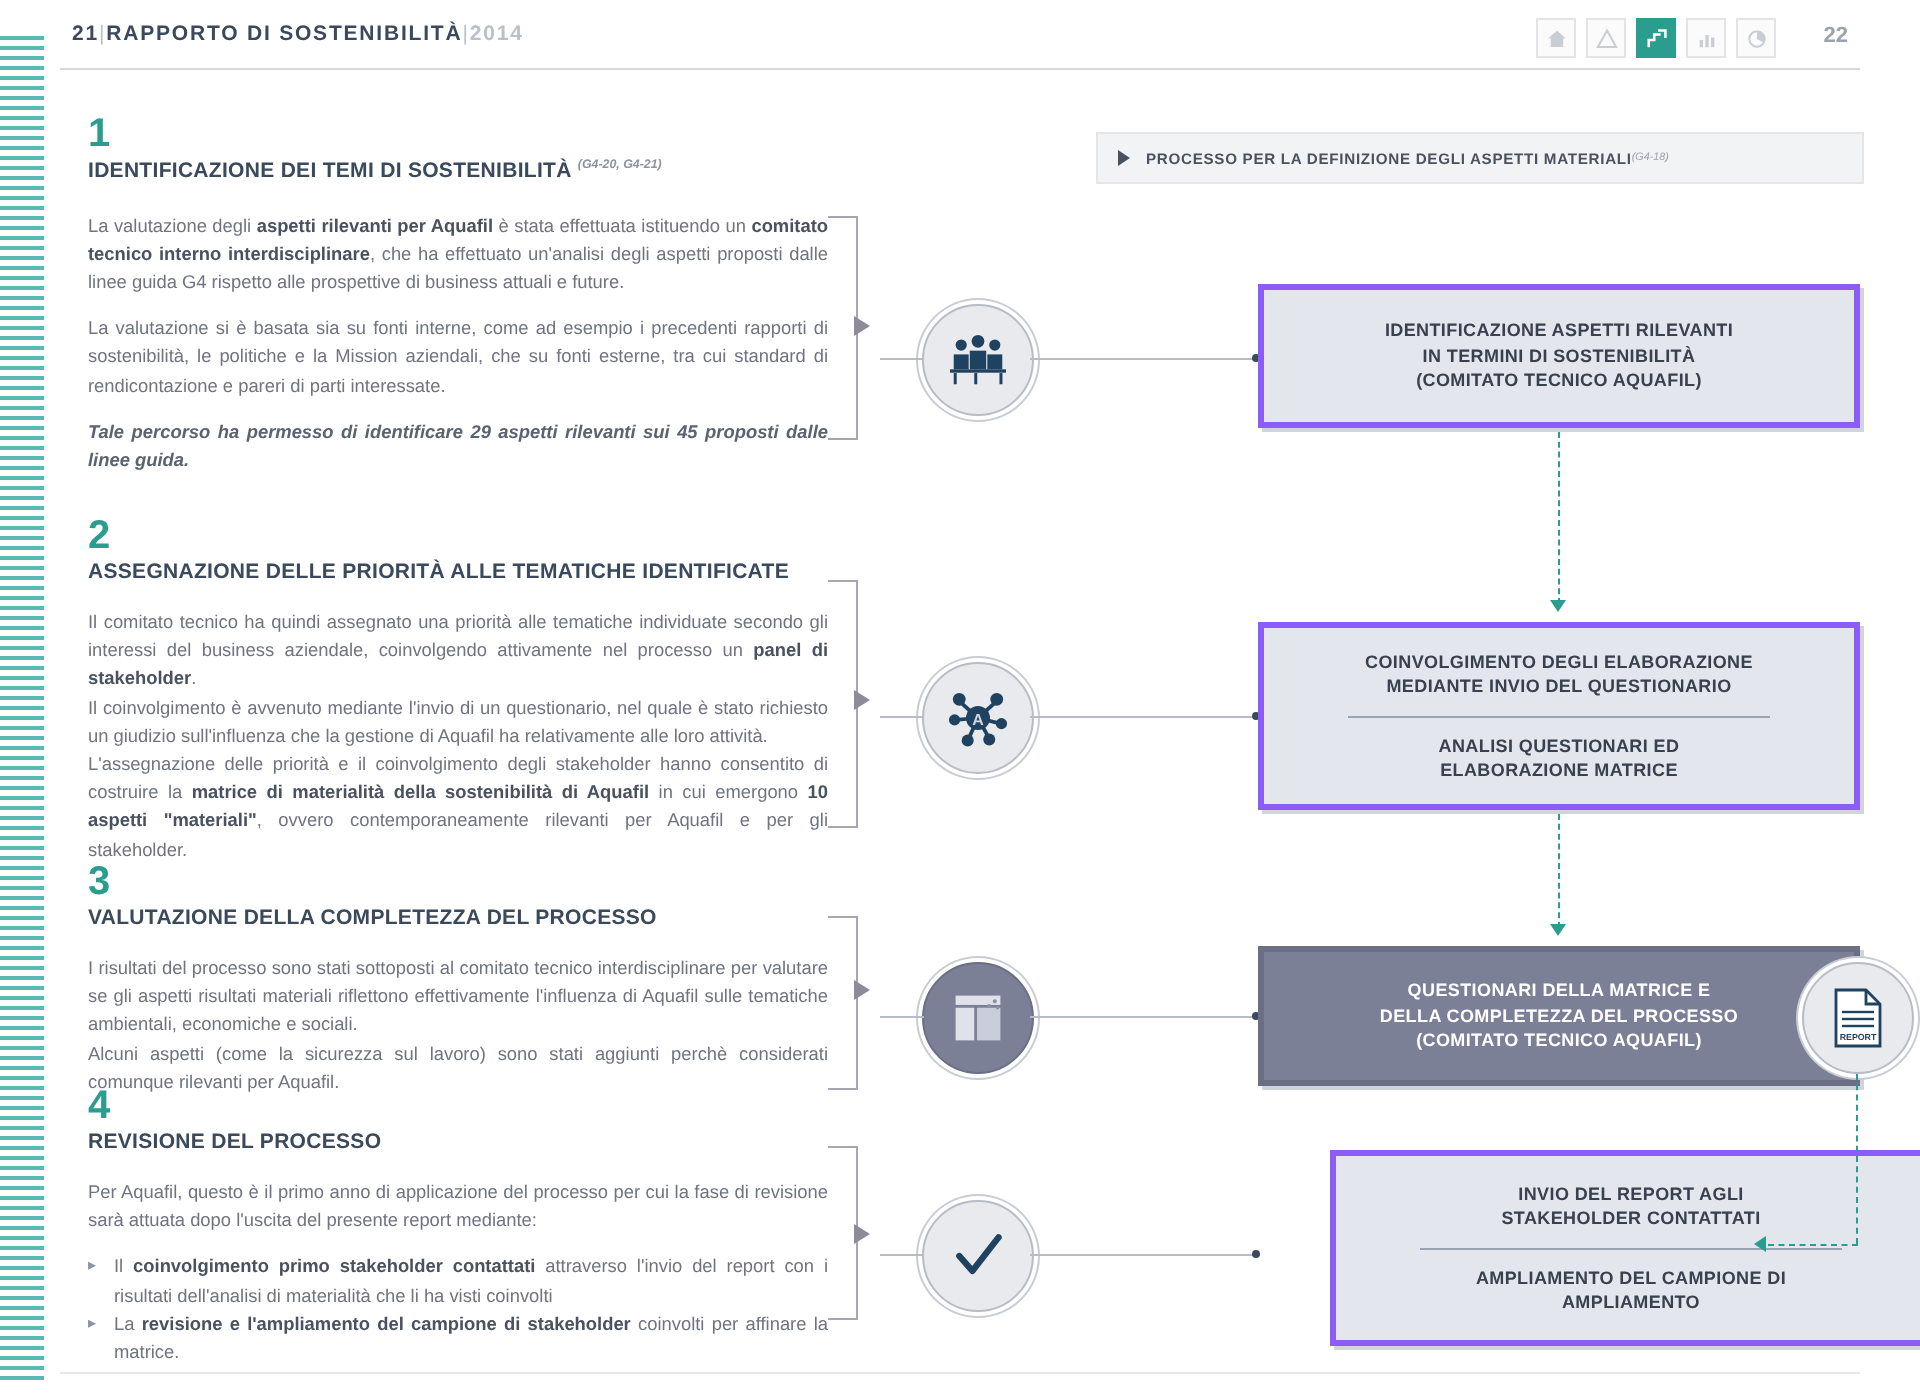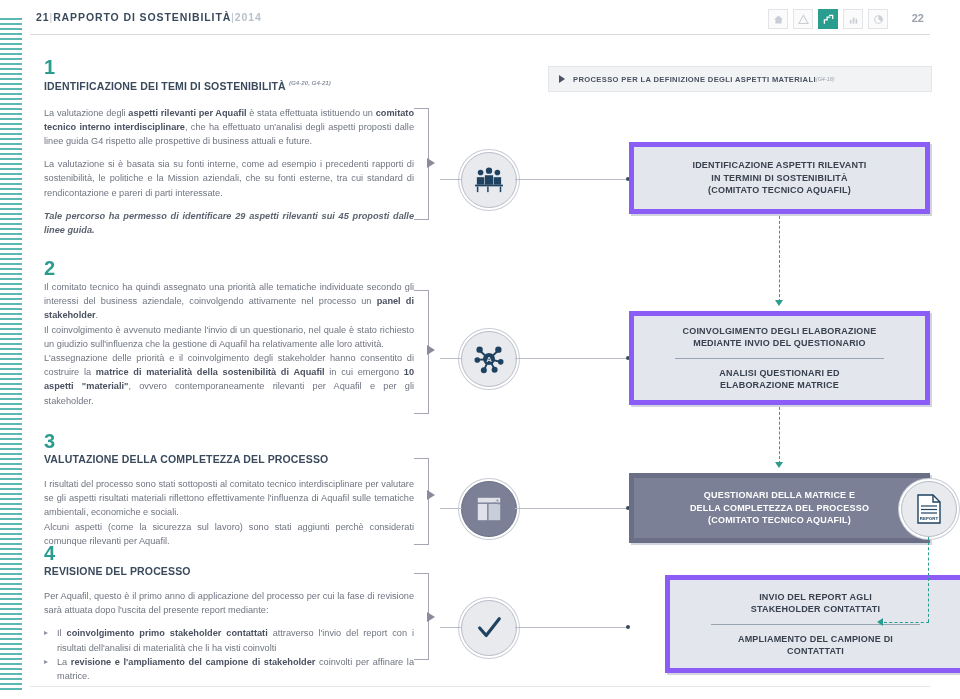--- a/index.html
+++ b/index.html
@@ -75,21 +75,21 @@
     margin-left:10px;margin-right:8px;
     width:0;height:0;border-left:6px solid #4a5160;
     border-top:4px solid transparent;border-bottom:4px solid transparent;
   }
   .proc-head .txt{
     font-size:7.6px;font-weight:bold;letter-spacing:.35px;color:#4a5160;
   }
   .proc-head .ref{font-size:5.4px;font-style:italic;color:#9aa2ab;vertical-align:super;letter-spacing:0;}
   
   .fbox{
-    position:absolute;background:#e3e6ec;border:5px solid #8b5cf6;
+    position:absolute;background:#e3e6ec;border:3px solid #8b5cf6;
     box-shadow:2px 2px 0 0 #cfd4dd;
     display:flex;flex-direction:column;align-items:center;justify-content:center;
     text-align:center;padding:6px 12px;box-sizing:border-box;
   }
   .fbox.dark{background:#7b8096;border-color:#6a6f85;}
   .fbox .ln{
     font-size:9px;font-weight:bold;color:#39414f;letter-spacing:.2px;line-height:12.5px;
   }
   .fbox.dark .ln{color:#ffffff;}
   .fbox .divider{
@@ -190,20 +190,23 @@
     <span>IDENTIFICAZIONE DEI TEMI DI SOSTENIBILITÀ</span>
     <span class="ref">(G4-20, G4-21)</span>
   </div>
   <p class="para">La valutazione degli <b>aspetti rilevanti per Aquafil</b> è stata effettuata istituendo un <b>comitato tecnico interno interdisciplinare</b>, che ha effettuato un'analisi degli aspetti proposti dalle linee guida G4 rispetto alle prospettive di business attuali e future.</p>
   <p class="para">La valutazione si è basata sia su fonti interne, come ad esempio i precedenti rapporti di sostenibilità, le politiche e la Mission aziendali, che su fonti esterne, tra cui standard di rendicontazione e pareri di parti interessate.</p>
   <p class="para italic">Tale percorso ha permesso di identificare 29 aspetti rilevanti sui 45 proposti dalle linee guida.</p>
 </div>
 
 <div class="lcol" style="top:258px;">
   <div class="step-num">2</div>
+  <div class="step-title" style="margin-bottom:12px;">
+    <span>ASSEGNAZIONE DELLE PRIORITÀ ALLE TEMATICHE IDENTIFICATE</span>
+  </div>
   <p class="para">Il comitato tecnico ha quindi assegnato una priorità alle tematiche individuate secondo gli interessi del business aziendale, coinvolgendo attivamente nel processo un <b>panel di stakeholder</b>.</p>
   <p class="para" style="margin-top:0;">Il coinvolgimento è avvenuto mediante l'invio di un questionario, nel quale è stato richiesto un giudizio sull'influenza che la gestione di Aquafil ha relativamente alle loro attività.</p>
   <p class="para" style="margin-top:0;">L'assegnazione delle priorità e il coinvolgimento degli stakeholder hanno consentito di costruire la <b>matrice di materialità della sostenibilità di Aquafil</b> in cui emergono <b>10 aspetti "materiali"</b>, ovvero contemporaneamente rilevanti per Aquafil e per gli stakeholder.</p>
 </div>
 
 <div class="lcol" style="top:431px;">
   <div class="step-num">3</div>
   <div class="step-title" style="margin-bottom:12px;">
     <span>VALUTAZIONE DELLA COMPLETEZZA DEL PROCESSO</span>
   </div>
@@ -322,21 +325,21 @@
 </div>
 
 <div class="fbox" style="left:629px;top:575px;width:301px;height:98px;margin-left:36px;">
   <div class="blk">
     <div class="ln">INVIO DEL REPORT AGLI</div>
     <div class="ln">STAKEHOLDER CONTATTATI</div>
   </div>
   <div class="divider"></div>
   <div class="blk">
     <div class="ln">AMPLIAMENTO DEL CAMPIONE DI</div>
-    <div class="ln">CONTATTATI</div>
+    <div class="ln">AMPLIAMENTO</div>
   </div>
 </div>
 
 <div class="dashv" style="left:779px;top:216px;height:86px;"></div>
 <div class="arrowdown" style="left:775px;top:300px;"></div>
 
 <div class="dashv" style="left:779px;top:407px;height:57px;"></div>
 <div class="arrowdown" style="left:775px;top:462px;"></div>
 
 <div class="dashh" style="left:934px;top:508px;width:10px;"></div>

